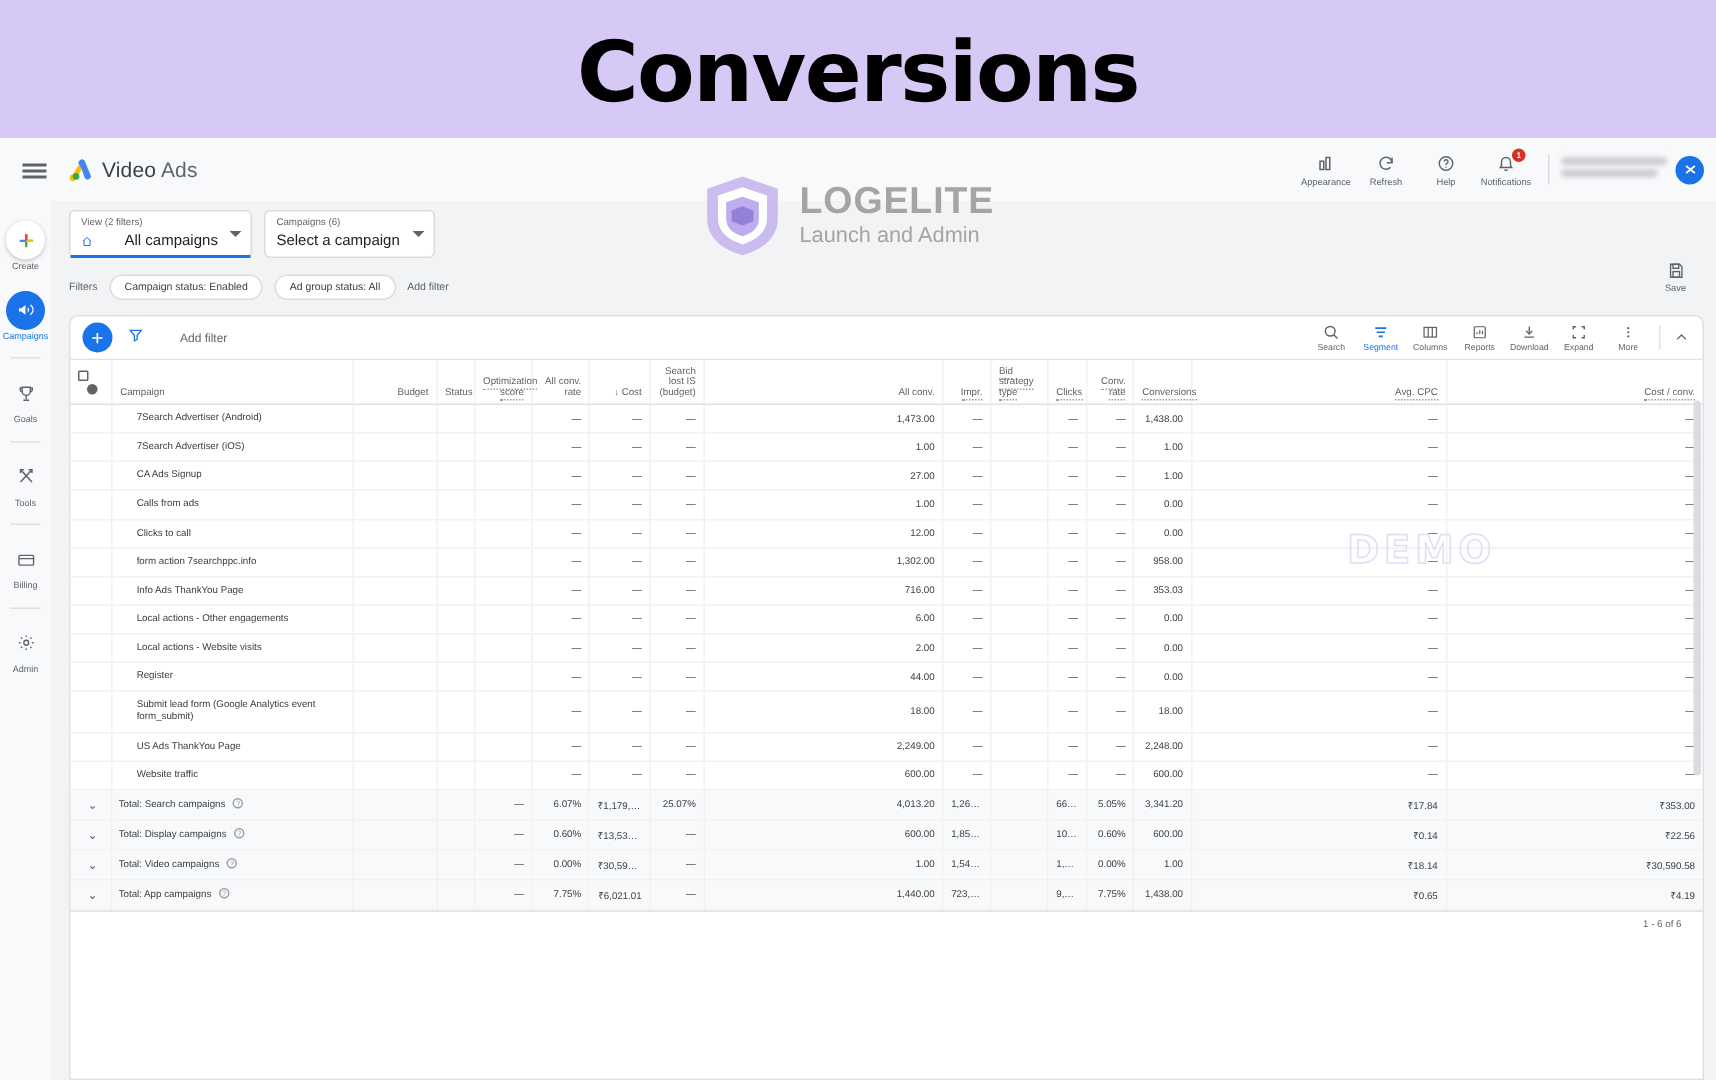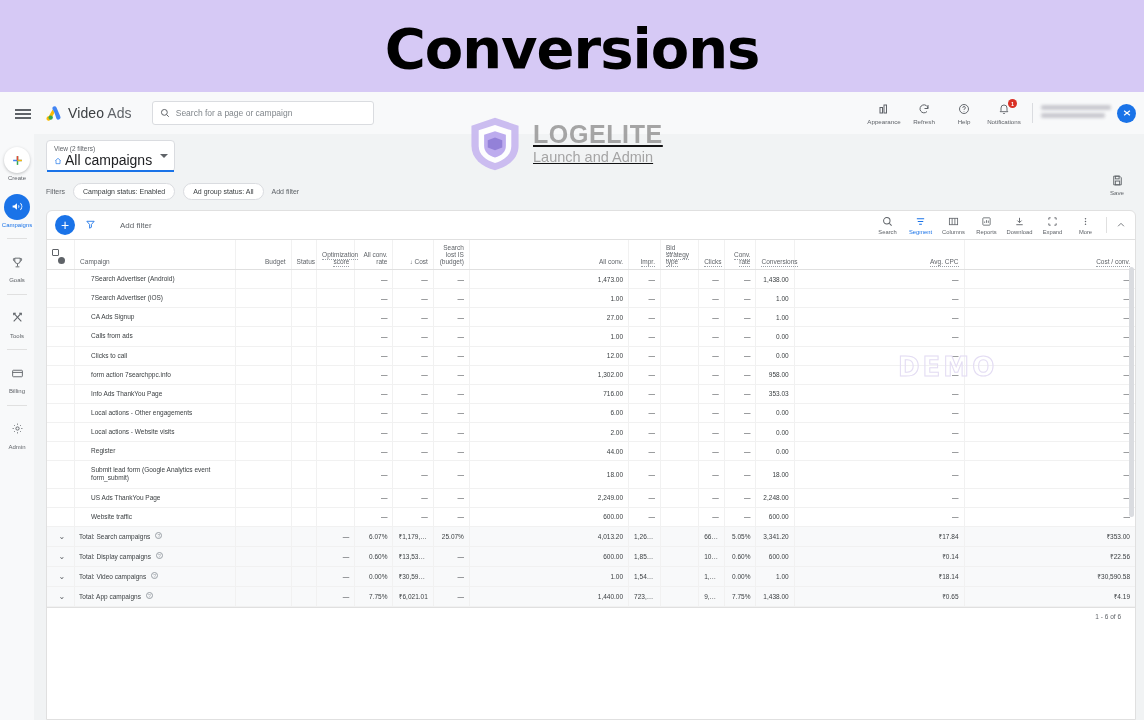--- a/index.html
+++ b/index.html
@@ -101,21 +101,21 @@
     position: absolute; left: 34px; top: 42px; right: 0; bottom: 0;
     background: #f1f3f4;
   }
 
   .viewbar { position: relative; height: 46px; padding: 6px 0 0 12px; display: flex; gap: 8px; }
   .vselect {
     height: 32px; min-width: 74px; border: 1px solid #dadce0; border-radius: 4px;
     background: #fff; padding: 2px 22px 2px 7px; position: relative; cursor: pointer;
   }
   .vselect .cap { font-size: 6.5px; color: #5f6368; line-height: 11px; }
-  .vselect .val { font-size: 14px; color: #202124; line-height: 13px; display: flex; align-items: center; gap: 3px; }
+  .vselect .val { font-size: 10px; color: #202124; line-height: 13px; display: flex; align-items: center; gap: 21px; }
   .vselect .caret {
     position: absolute; right: 6px; top: 13px;
     border-left: 4px solid transparent; border-right: 4px solid transparent;
     border-top: 4px solid #5f6368;
   }
   .vselect.underline::after {
     content: ""; position: absolute; left: 0; right: 0; bottom: -1px; height: 2px; background: #1a73e8;
   }
 
   .filters-row {
@@ -202,21 +202,21 @@
     position: relative; height: 18px; border-top: 1px solid #e0e0e0;
     display: flex; align-items: center; justify-content: flex-end;
     padding-right: 14px; font-size: 6.5px; color: #5f6368;
   }
 
   
   .logelite {
     position: absolute; left: 466px; top: 110px; width: 220px; height: 66px;
     display: flex; align-items: center; gap: 9px; opacity: .92;
   }
-  .logelite .txt { line-height: 1; text-decoration: underline; }
+  .logelite .txt { line-height: 1; }
   .logelite .t1 { font-size: 25px; font-weight: bold; color: #9e9e9e; letter-spacing: .6px; }
   .logelite .t2 { font-size: 14.5px; color: #9e9e9e; margin-top: 3px; }
 
   .demo-wm {
     position: absolute; left: 898px; top: 352px;
     font-size: 26px; font-weight: bold; letter-spacing: 3px;
     color: transparent; -webkit-text-stroke: 1px #e3dcf3;
     font-family: "DejaVu Sans", sans-serif;
   }
 
@@ -242,27 +242,20 @@
           <span></span>
           <span></span>
         </div>
       <div class="brand">
         <svg class="brand-mark" viewBox="0 0 24 24">
           <path d="M6.6 20.2 12 11l-2.6-4.5L3.9 16a3.1 3.1 0 1 0 2.7 4.2z" fill="#fbbc04"></path>
           <path d="M12 11 9.4 6.5a3.1 3.1 0 0 1 5.4-3.1L20.1 16a3.1 3.1 0 0 1-5.4 3.1z" fill="#4285f4"></path>
           <circle cx="6.6" cy="17.8" r="3.1" fill="#34a853"></circle>
         </svg>
         <div class="brand-text"><b>Video</b> <span class="light">Ads</span></div>
-      </div>
-      <div class="searchbox">
-        <svg width="10" height="10" viewBox="0 0 24 24" fill="none" stroke="#5f6368" stroke-width="2.4">
-            <circle cx="10.5" cy="10.5" r="7"></circle>
-            <path d="M16 16l5 5"></path>
-          </svg>
-        <span class="ph">Search for a page or campaign</span>
       </div>
 
       <div class="appbar-right">
         <div class="hicon">
           <span class="glyph">
             <svg width="12" height="12" viewBox="0 0 24 24" fill="none" stroke="#5f6368" stroke-width="2">
                 <rect x="4" y="9" width="5" height="11"></rect>
                 <rect x="12" y="4" width="5" height="16"></rect>
               </svg>
           </span>
@@ -383,20 +376,25 @@
       <div class="viewbar">
         <div class="vselect underline">
           <div class="cap">View (2 filters)</div>
           <div class="val">
             <svg width="8" height="8" viewBox="0 0 24 24" fill="none" stroke="#1a73e8" stroke-width="2">
                 <path d="M4 11l8-7 8 7"></path>
                 <path d="M6 10v10h12V10"></path>
               </svg>
             <span>All campaigns</span>
           </div>
+          <span class="caret"></span>
+        </div>
+        <div class="vselect" style="min-width:88px">
+          <div class="cap">Campaigns (6)</div>
+          <div class="val">Select a campaign</div>
           <span class="caret"></span>
         </div>
       </div>
 
       <div class="filters-row">
         <span class="filters-label">Filters</span>
         <span class="chip">Campaign status: Enabled</span>
         <span class="chip">Ad group status: All</span>
         <span class="addfilter-link">Add filter</span>
         <span class="save-btn">

